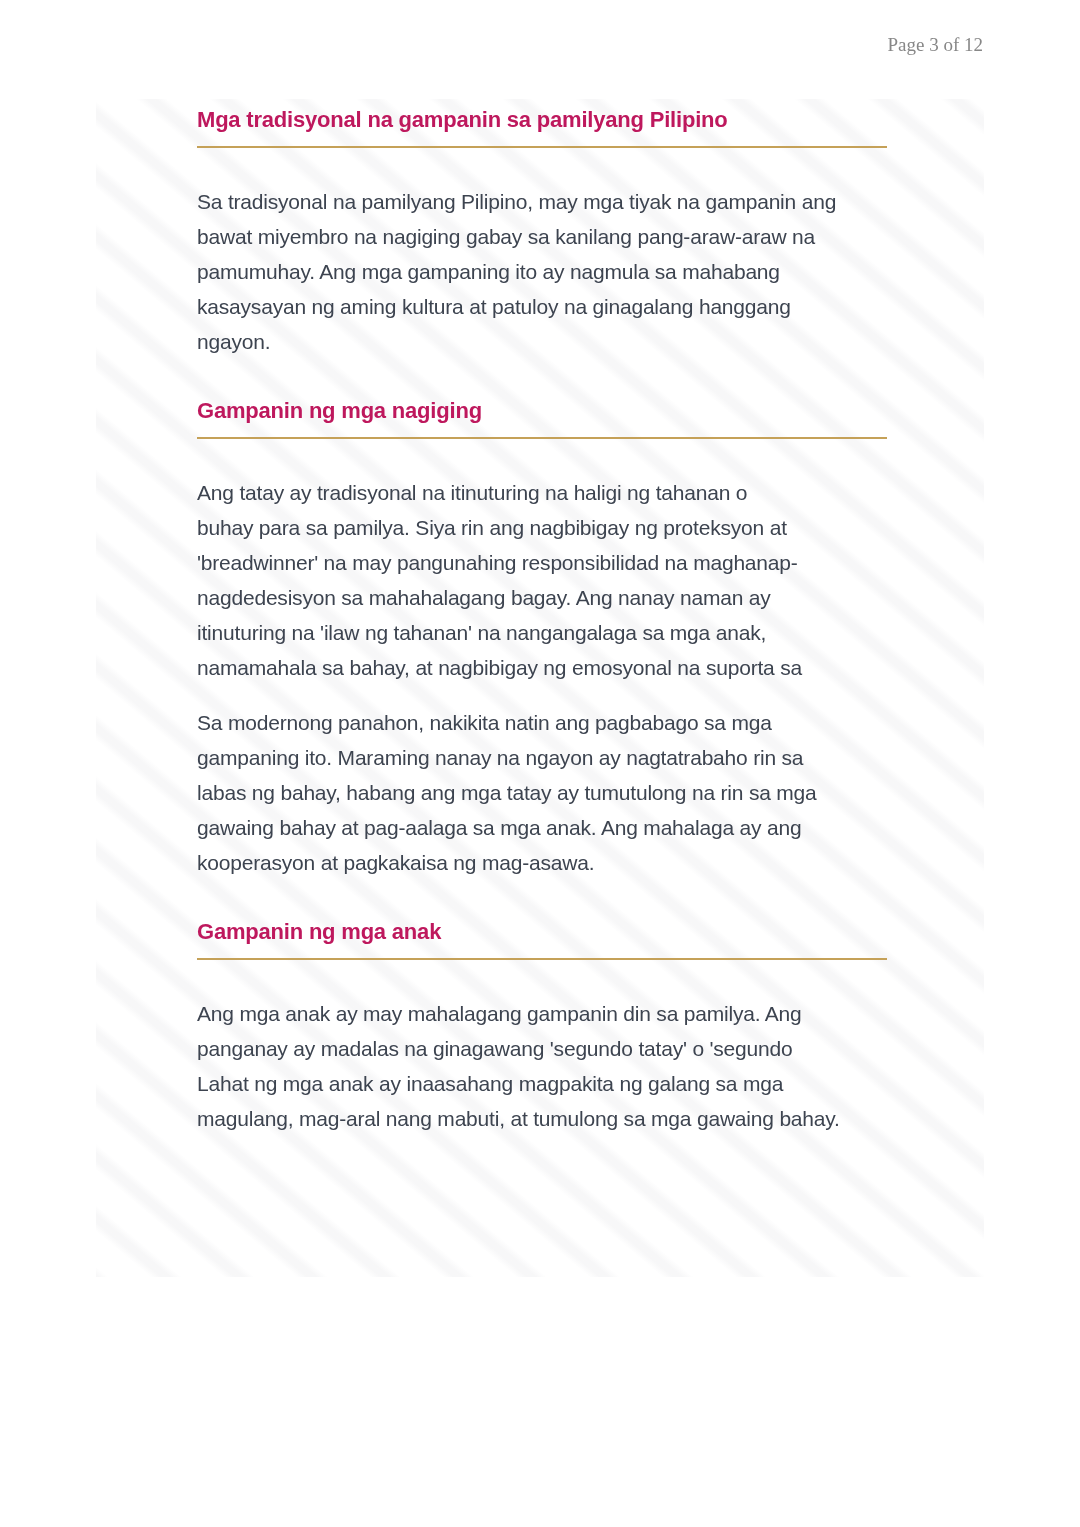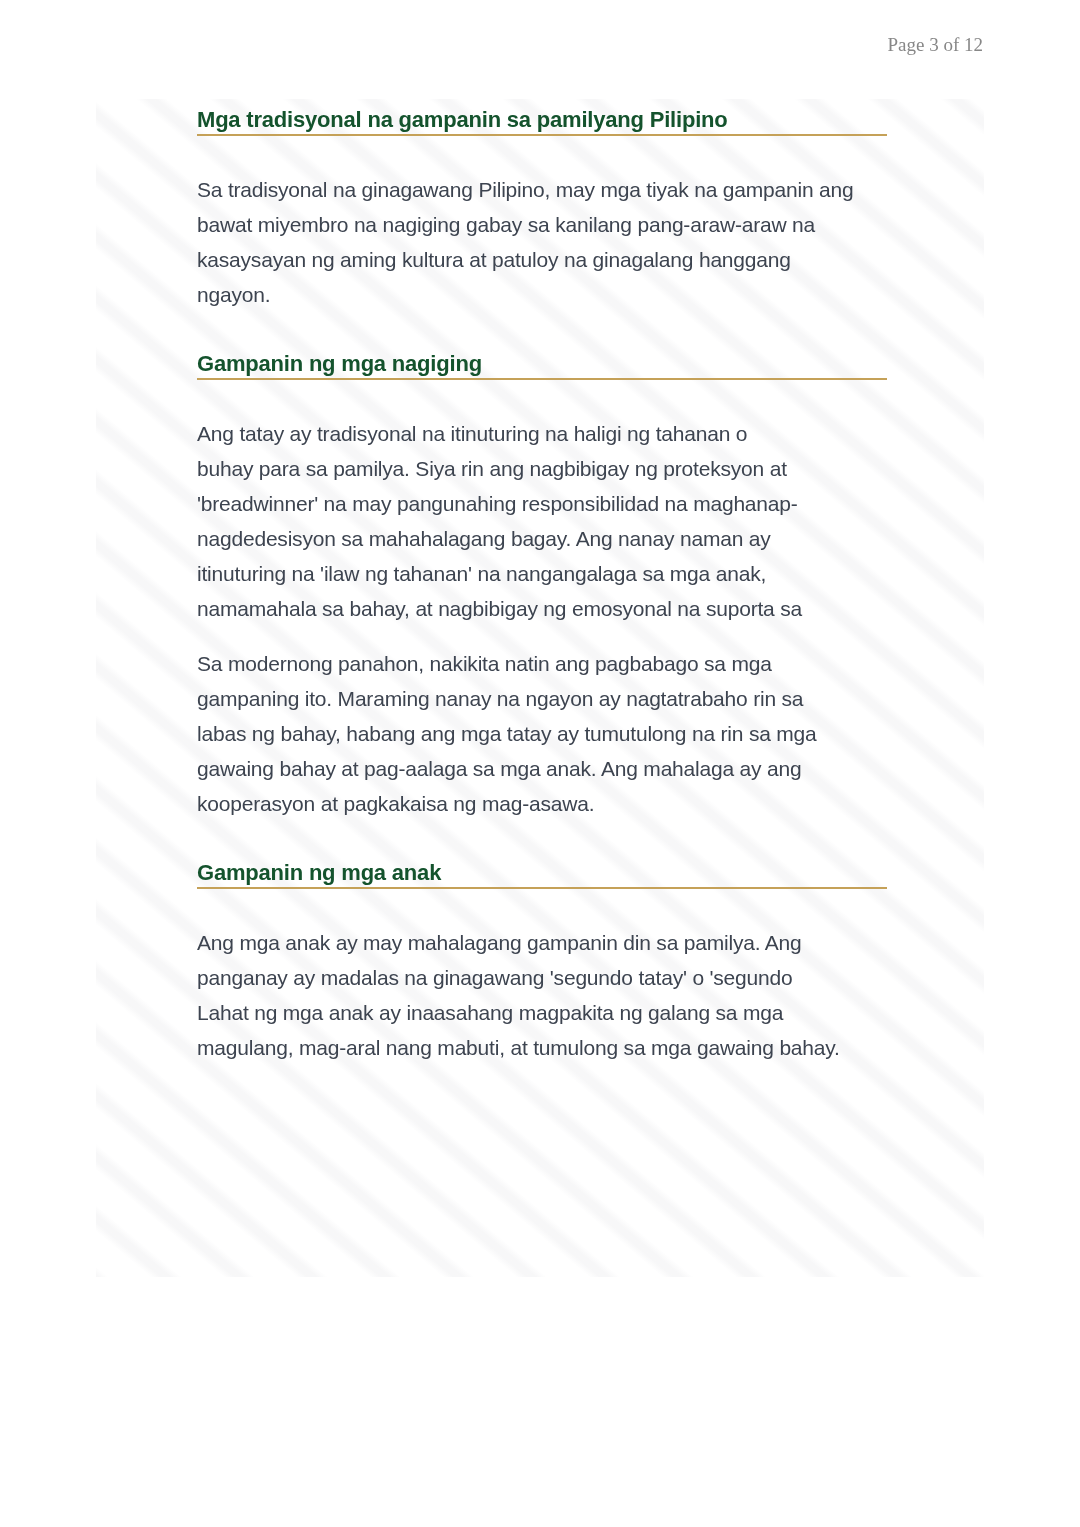--- a/index.html
+++ b/index.html
@@ -45,23 +45,23 @@
     top: 107px;
     width: 690px;
     z-index: 1;
   }
   .section-heading {
     margin: 39px 0 0 0;
     font-family: "Liberation Sans", sans-serif;
     font-size: 22px;
     line-height: 26px;
     font-weight: 700;
-    color: #14532d;
+    color: #be185d;
     letter-spacing: -0.2px;
-    padding-bottom: 1px;
+    padding-bottom: 13px;
     border-bottom: 2px solid #c5a158;
   }
   .section:first-child .section-heading { margin-top: 0; }
   .para {
     margin: 20px 0 0 0;
     font-size: 21px;
     line-height: 35px;
     color: #3d4450;
     letter-spacing: -0.2px;
   }
@@ -85,22 +85,23 @@
 
   <div class="stripe-panel"></div>
 
   <div class="page-label">Page 3 of 12</div>
 
   <div class="content">
 
     <div class="section">
       <h2 class="section-heading">Mga tradisyonal na gampanin sa pamilyang Pilipino</h2>
       <p class="para">
-        <span class="ln">Sa tradisyonal na ginagawang Pilipino, may mga tiyak na gampanin ang</span>
+        <span class="ln">Sa tradisyonal na pamilyang Pilipino, may mga tiyak na gampanin ang</span>
         <span class="ln">bawat miyembro na nagiging gabay sa kanilang pang-araw-araw na</span>
+        <span class="ln">pamumuhay. Ang mga gampaning ito ay nagmula sa mahabang</span>
         <span class="ln">kasaysayan ng aming kultura at patuloy na ginagalang hanggang</span>
         <span class="ln">ngayon.</span>
       </p>
     </div>
 
     <div class="section">
       <h2 class="section-heading">Gampanin ng mga nagiging</h2>
       <p class="para">
         <span class="ln">Ang tatay ay tradisyonal na itinuturing na haligi ng tahanan o</span>
         <span class="ln">buhay para sa pamilya. Siya rin ang nagbibigay ng proteksyon at</span>

